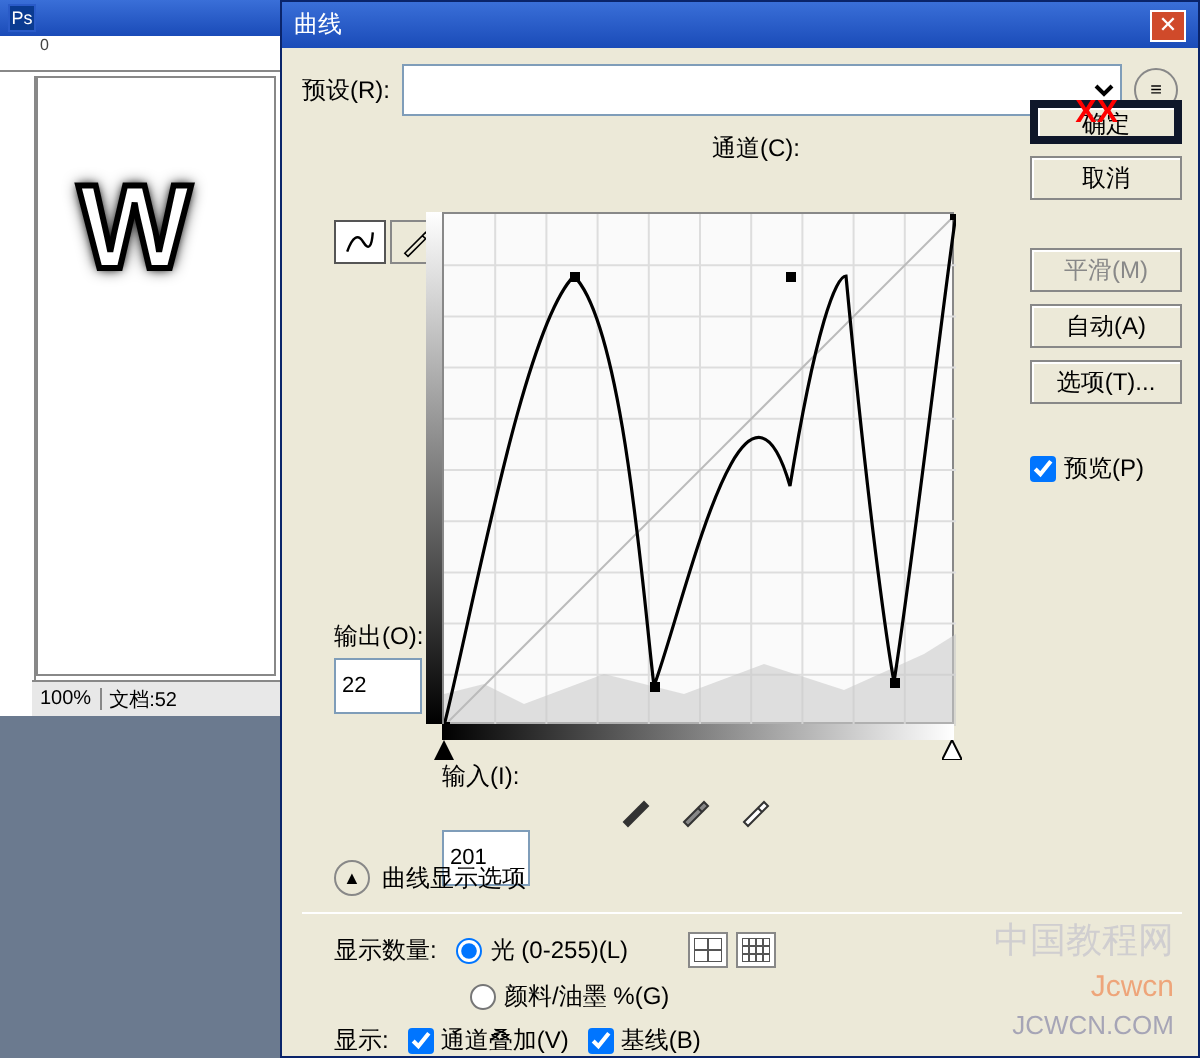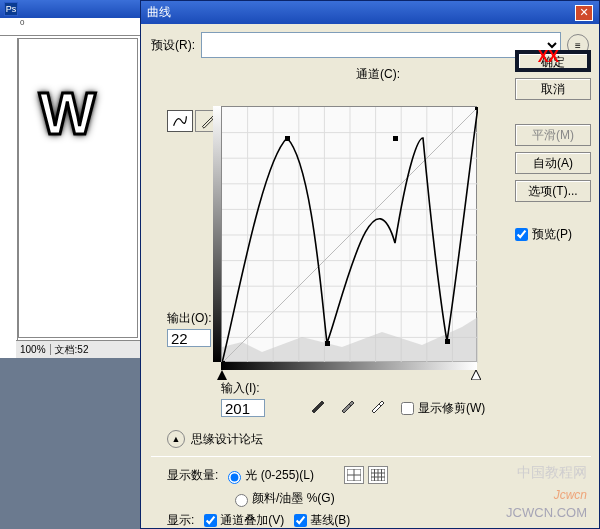--- a/index.html
+++ b/index.html
@@ -37,55 +37,55 @@
 
 .curve-area { position: absolute; left: 80px; top: 82px; }
 .curve-graph { width: 256px; height: 256px; background: #fafafa; border: 1px solid #888; position: relative; }
 .grad-v { position: absolute; left: 72px; top: 82px; width: 8px; height: 256px; background: linear-gradient(#fff, #000); }
 .grad-h { position: absolute; left: 80px; top: 338px; width: 256px; height: 8px; background: linear-gradient(to right, #000, #fff); }
 .slider-black { position: absolute; left: 76px; top: 346px; width: 10px; height: 10px; }
 .slider-white { position: absolute; left: 330px; top: 346px; width: 10px; height: 10px; }
 
 .output-section { position: absolute; left: 26px; top: 286px; font-size: 11px; }
 .output-section .lbl { display: block; margin-bottom: 2px; }
-.num-input { width: 44px; height: 18px; border: 1px solid #7f9db9; background: #fff; font-size: 15px; padding: 0 3px; }
+.num-input { width: 44px; height: 28px; border: 1px solid #7f9db9; background: #fff; font-size: 11px; padding: 0 3px; }
 
 .input-section { position: absolute; left: 80px; top: 356px; font-size: 11px; }
-.input-section .lbl { display: block; margin-bottom: 2px; }
+.input-section .lbl { display: block; margin-bottom: 18px; }
 
 .eyedroppers { position: absolute; left: 165px; top: 372px; display: flex; gap: 8px; }
 .eyedropper { width: 22px; height: 20px; display: flex; align-items: center; justify-content: center; cursor: pointer; border: 1px solid transparent; }
 .eyedropper svg { width: 16px; height: 16px; }
 
 .show-clip { position: absolute; left: 260px; top: 376px; font-size: 12px; display: flex; align-items: center; gap: 4px; }
 
 .disclosure { position: absolute; left: 26px; top: 406px; font-size: 12px; display: flex; align-items: center; gap: 6px; }
 .disclosure-btn { width: 18px; height: 18px; border: 1px solid #888; border-radius: 50%; background: #ece9d8; display: flex; align-items: center; justify-content: center; font-size: 9px; cursor: pointer; }
 
 .separator { position: absolute; left: 10px; top: 432px; width: 440px; height: 1px; background: #aaa; border-bottom: 1px solid #fff; }
 
 .options-row { position: absolute; font-size: 12px; display: flex; align-items: center; gap: 10px; }
 .opt1 { left: 26px; top: 442px; }
 .opt2 { left: 26px; top: 466px; }
 .opt3 { left: 26px; top: 488px; }
-.radio-group { display: flex; align-items: flex-end; gap: 4px; }
+.radio-group { display: flex; align-items: center; gap: 4px; }
 .check-group { display: flex; align-items: center; gap: 3px; }
 .grid-icons { display: flex; gap: 4px; margin-left: 20px; }
 .grid-icon { width: 20px; height: 18px; border: 1px solid #888; background: #fff; cursor: pointer; display: flex; align-items: center; justify-content: center; }
 
 .right-panel { position: absolute; right: 8px; top: 26px; width: 76px; display: flex; flex-direction: column; gap: 6px; }
 .dlg-btn { height: 22px; border: 1px solid #888; background: #ece9d8; font-size: 12px; cursor: pointer; box-shadow: 1px 1px 0 #fff inset; }
 .dlg-btn.default { border: 4px solid #0f172a; }
 .dlg-btn.disabled { color: #888; }
 .preview-check { margin-top: 18px; font-size: 12px; display: flex; align-items: center; gap: 4px; }
 .red-x { position: absolute; right: 40px; top: 24px; color: #f00; font-size: 16px; font-weight: bold; pointer-events: none; }
 
 .watermark-top { position: absolute; right: 8px; top: 2px; color: #dde; font-size: 12px; opacity: .9; pointer-events: none; }
-.watermark-mid { position: absolute; right: 12px; bottom: 46px; color: rgba(180,180,200,.5); font-size: 14px; pointer-events: none; }
-.watermark-bot { position: absolute; right: 12px; bottom: 26px; color: rgba(240,120,60,.6); font-size: 12px; font-style: italic; pointer-events: none; }
+.watermark-mid { position: absolute; right: 12px; bottom: 46px; color: rgba(180,180,200,.5); font-size: 18px; pointer-events: none; }
+.watermark-bot { position: absolute; right: 12px; bottom: 26px; color: rgba(240,120,60,.6); font-size: 15px; pointer-events: none; }
 .watermark-url { position: absolute; right: 12px; bottom: 8px; color: rgba(120,120,160,.6); font-size: 13px; font-family: Arial; pointer-events: none; }
 
 input[type=checkbox], input[type=radio] { margin: 0; }
 </style>
 </head>
 <body>
 
 <div class="bg-window">
   <div class="bg-title">
     <span class="ps-icon">Ps</span>
@@ -212,28 +212,24 @@
             <path d="M3 13 L10 6 L12 8 L5 15 Z M10 6 L13 3 L15 5 L12 8" stroke="#333" fill="#888"></path>
           </svg>
         </div>
       <div class="eyedropper">
           <svg viewBox="0 0 16 16">
             <path d="M3 13 L10 6 L12 8 L5 15 Z M10 6 L13 3 L15 5 L12 8" stroke="#333" fill="#fff"></path>
           </svg>
         </div>
     </div>
 
-    <label class="show-clip">
-      <input type="checkbox" style="">
-      <span>显示修剪(W)</span>
-    </label>
 
     <div class="disclosure">
       <div class="disclosure-btn">▲</div>
-      <span>思缘设计论坛</span>
+      <span>曲线显示选项</span>
     </div>
 
     <div class="separator"></div>
 
     <div class="options-row opt1">
       <span>显示数量:</span>
       <label class="radio-group">
         <input type="radio" name="qty" checked="" style="">
         <span>光 (0-255)(L)</span>
       </label>

